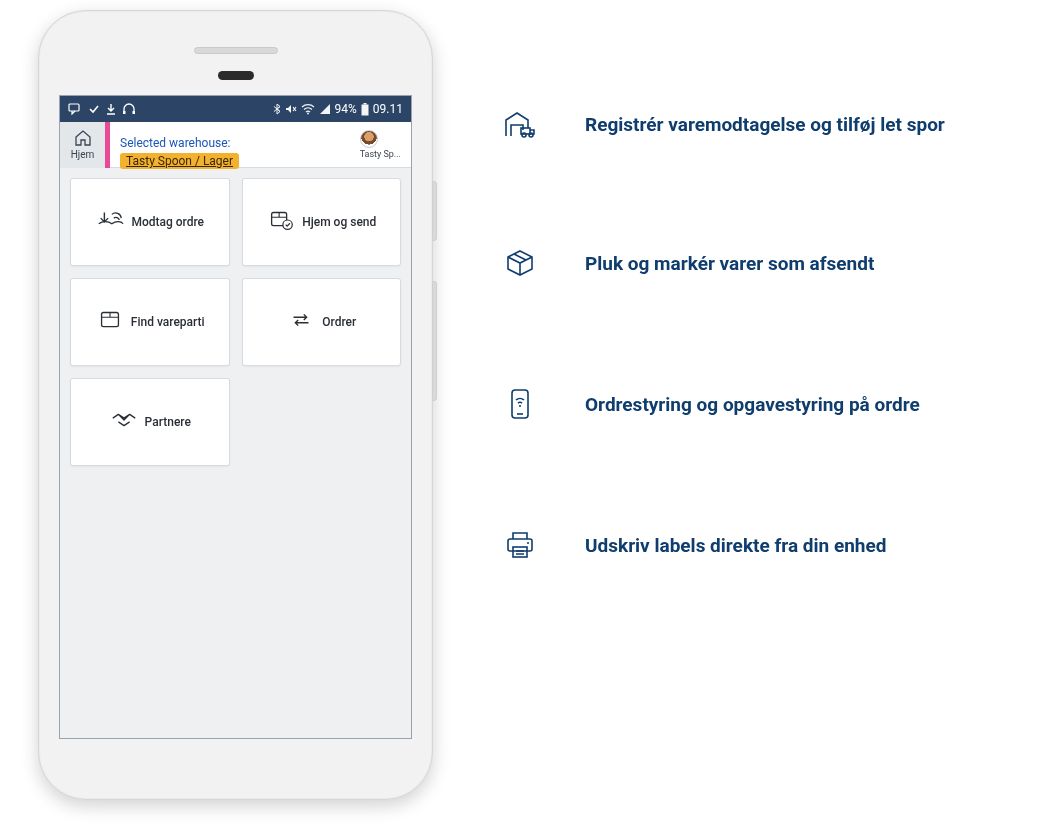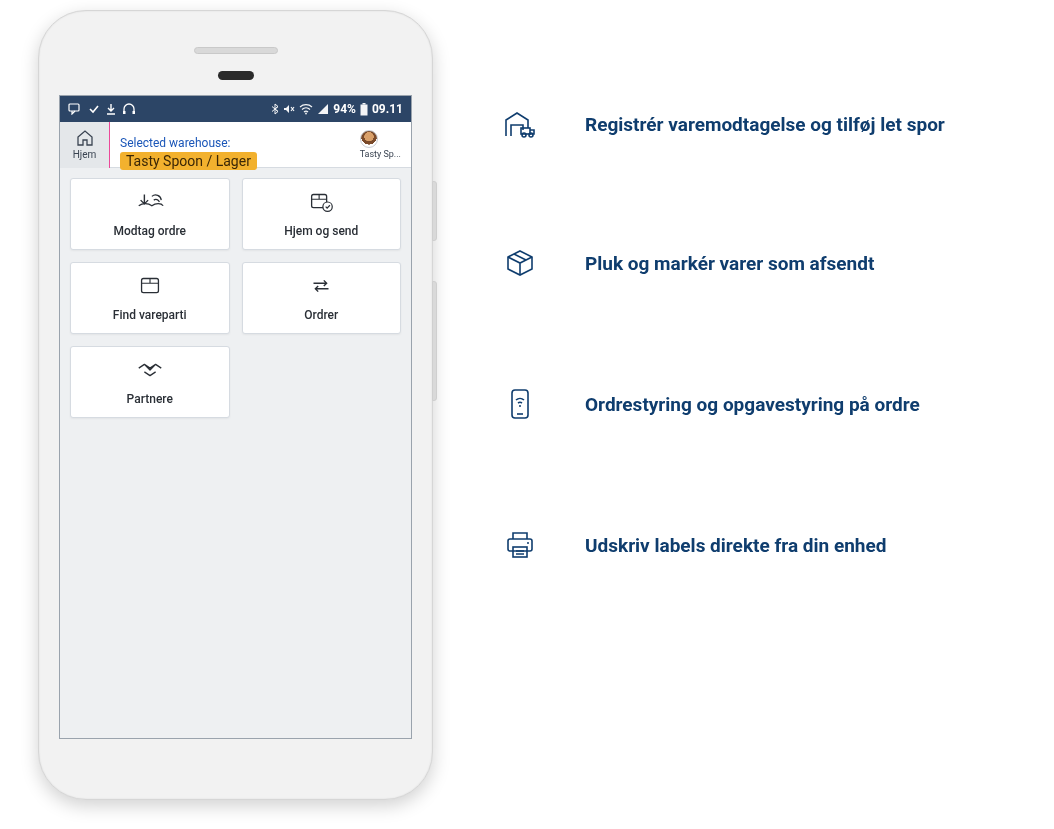--- a/index.html
+++ b/index.html
@@ -83,37 +83,37 @@
     align-items: center;
     justify-content: space-between;
     padding: 0 8px;
     font-size: 12px;
   }
   .status-left, .status-right {
     display: flex;
     align-items: center;
     gap: 6px;
   }
-  .status-right { gap: 4px; font-weight: bold; }
+  .status-right { gap: 4px; }
   .icon-mini { display:inline-flex; }
   .status-right svg { opacity: 0.95; }
 
   
   .app-header {
     background: #fff;
     display: flex;
     align-items: center;
     height: 46px;
     border-bottom: 1px solid #d6dbe1;
   }
   .home-tab {
     width: 50px;
     height: 46px;
     background: #e4e7ea;
-    border-right: 1px solid #ec4899;
+    border-right: 5px solid #ec4899;
     display: flex;
     flex-direction: column;
     align-items: center;
     justify-content: center;
     gap: 1px;
     font-size: 10px;
     color: #3a4452;
   }
   .header-mid {
     flex: 1;
@@ -121,24 +121,25 @@
   }
   .wh-label {
     font-size: 12px;
     color: #1a56b8;
     margin-top: 16px;
   }
   .wh-pill {
     display: inline-block;
     background: #f2b12e;
     color: #3b2706;
-    font-size: 14px;
+    font-size: 12px;
     padding: 1px 6px;
     border-radius: 3px;
     margin-top: 2px;
+    text-decoration: underline;
   }
   .header-right {
     display: flex;
     flex-direction: column;
     padding-right: 10px;
     font-size: 9px;
     color: #3a4452;
   }
   .avatar {
     width: 18px; height: 18px;
@@ -152,23 +153,23 @@
   .grid {
     padding: 10px;
     display: grid;
     grid-template-columns: 1fr 1fr;
     gap: 12px;
   }
   .card {
     background: #fff;
     border: 1px solid #d6dbe1;
     border-radius: 3px;
-    height: 72px;
-    display: flex;
-    flex-direction: column;
+    height: 88px;
+    display: flex;
+    flex-direction: row;
     align-items: center;
     justify-content: center;
     gap: 6px;
     box-shadow: 0 1px 2px rgba(0,0,0,0.05);
     cursor: pointer;
   }
   .card-label {
     font-size: 12px;
     color: #2a2f36;
     font-weight: 500;

